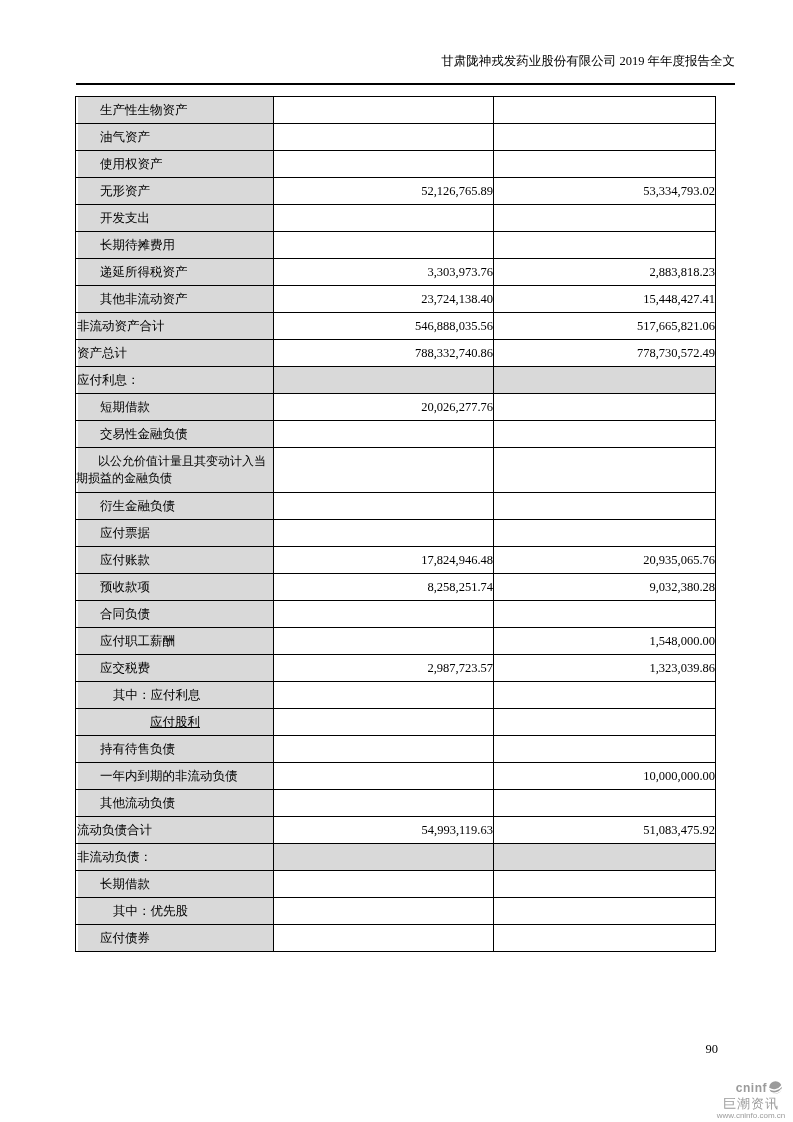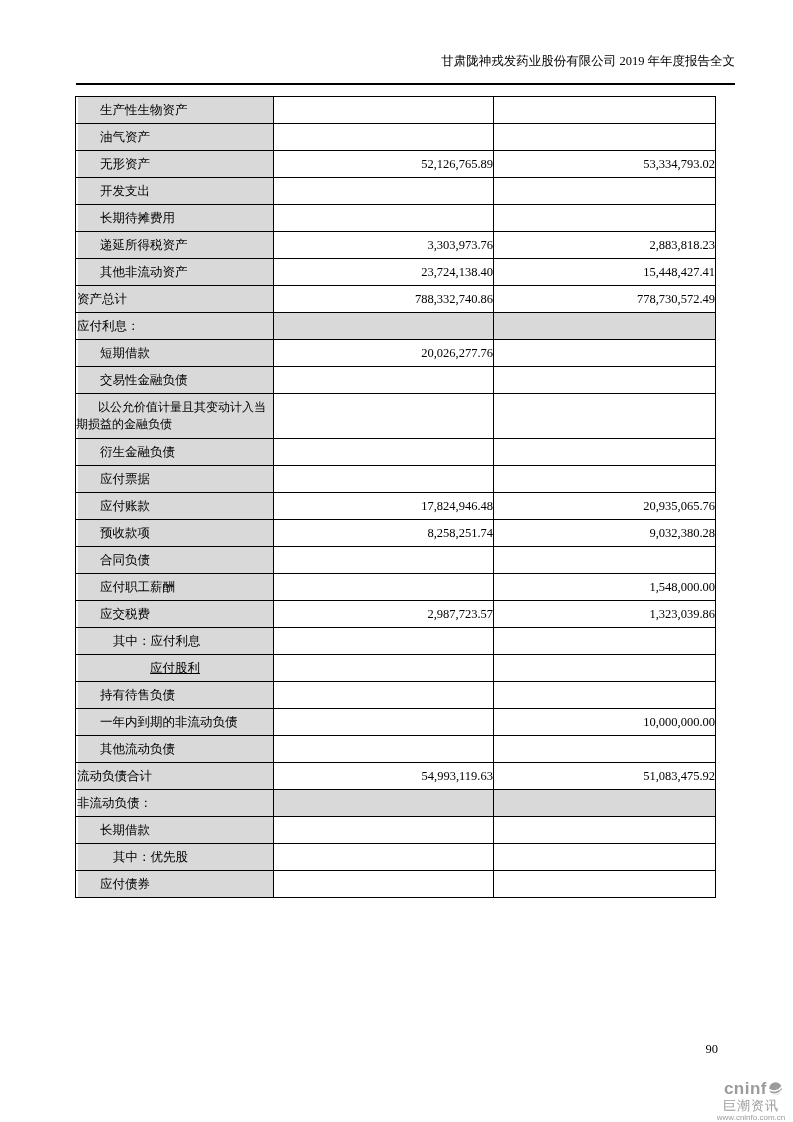--- a/index.html
+++ b/index.html
@@ -67,21 +67,21 @@
     font-family:"Liberation Sans","DejaVu Sans",sans-serif;
     color:var(--logo-gray,#9b9b9b);
     text-align:center;
     line-height:1;
   }
   .logo-row{
     display:flex;align-items:center;justify-content:flex-end;
     gap:1px;padding-right:6px;
   }
   .logo-word{
-    font-weight:bold;font-size:17px;letter-spacing:0.5px;
+    font-weight:bold;font-size:12px;letter-spacing:0.5px;
   }
   .logo-icon svg{display:block;}
   .logo-cn{font-size:13px;letter-spacing:1px;margin-top:2px;}
   .logo-url{font-size:8px;margin-top:2px;white-space:nowrap;}
 </style>
 </head>
 <body>
 
 <div class="page">
 
@@ -101,20 +101,25 @@
             <td class="label ind1">生产性生物资产</td>
             <td class="num"></td>
             <td class="num"></td>
           </tr>
           <tr>
             <td class="label ind1">油气资产</td>
             <td class="num"></td>
             <td class="num"></td>
           </tr>
           <tr>
+            <td class="label ind1">使用权资产</td>
+            <td class="num"></td>
+            <td class="num"></td>
+          </tr>
+          <tr>
             <td class="label ind1">无形资产</td>
             <td class="num">52,126,765.89</td>
             <td class="num">53,334,793.02</td>
           </tr>
           <tr>
             <td class="label ind1">开发支出</td>
             <td class="num"></td>
             <td class="num"></td>
           </tr>
           <tr>
@@ -124,20 +129,25 @@
           </tr>
           <tr>
             <td class="label ind1">递延所得税资产</td>
             <td class="num">3,303,973.76</td>
             <td class="num">2,883,818.23</td>
           </tr>
           <tr>
             <td class="label ind1">其他非流动资产</td>
             <td class="num">23,724,138.40</td>
             <td class="num">15,448,427.41</td>
+          </tr>
+          <tr>
+            <td class="label ind0">非流动资产合计</td>
+            <td class="num">546,888,035.56</td>
+            <td class="num">517,665,821.06</td>
           </tr>
           <tr>
             <td class="label ind0">资产总计</td>
             <td class="num">788,332,740.86</td>
             <td class="num">778,730,572.49</td>
           </tr>
           <tr class="section">
             <td class="label ind0">应付利息：</td>
             <td class=""></td>
             <td class=""></td>

